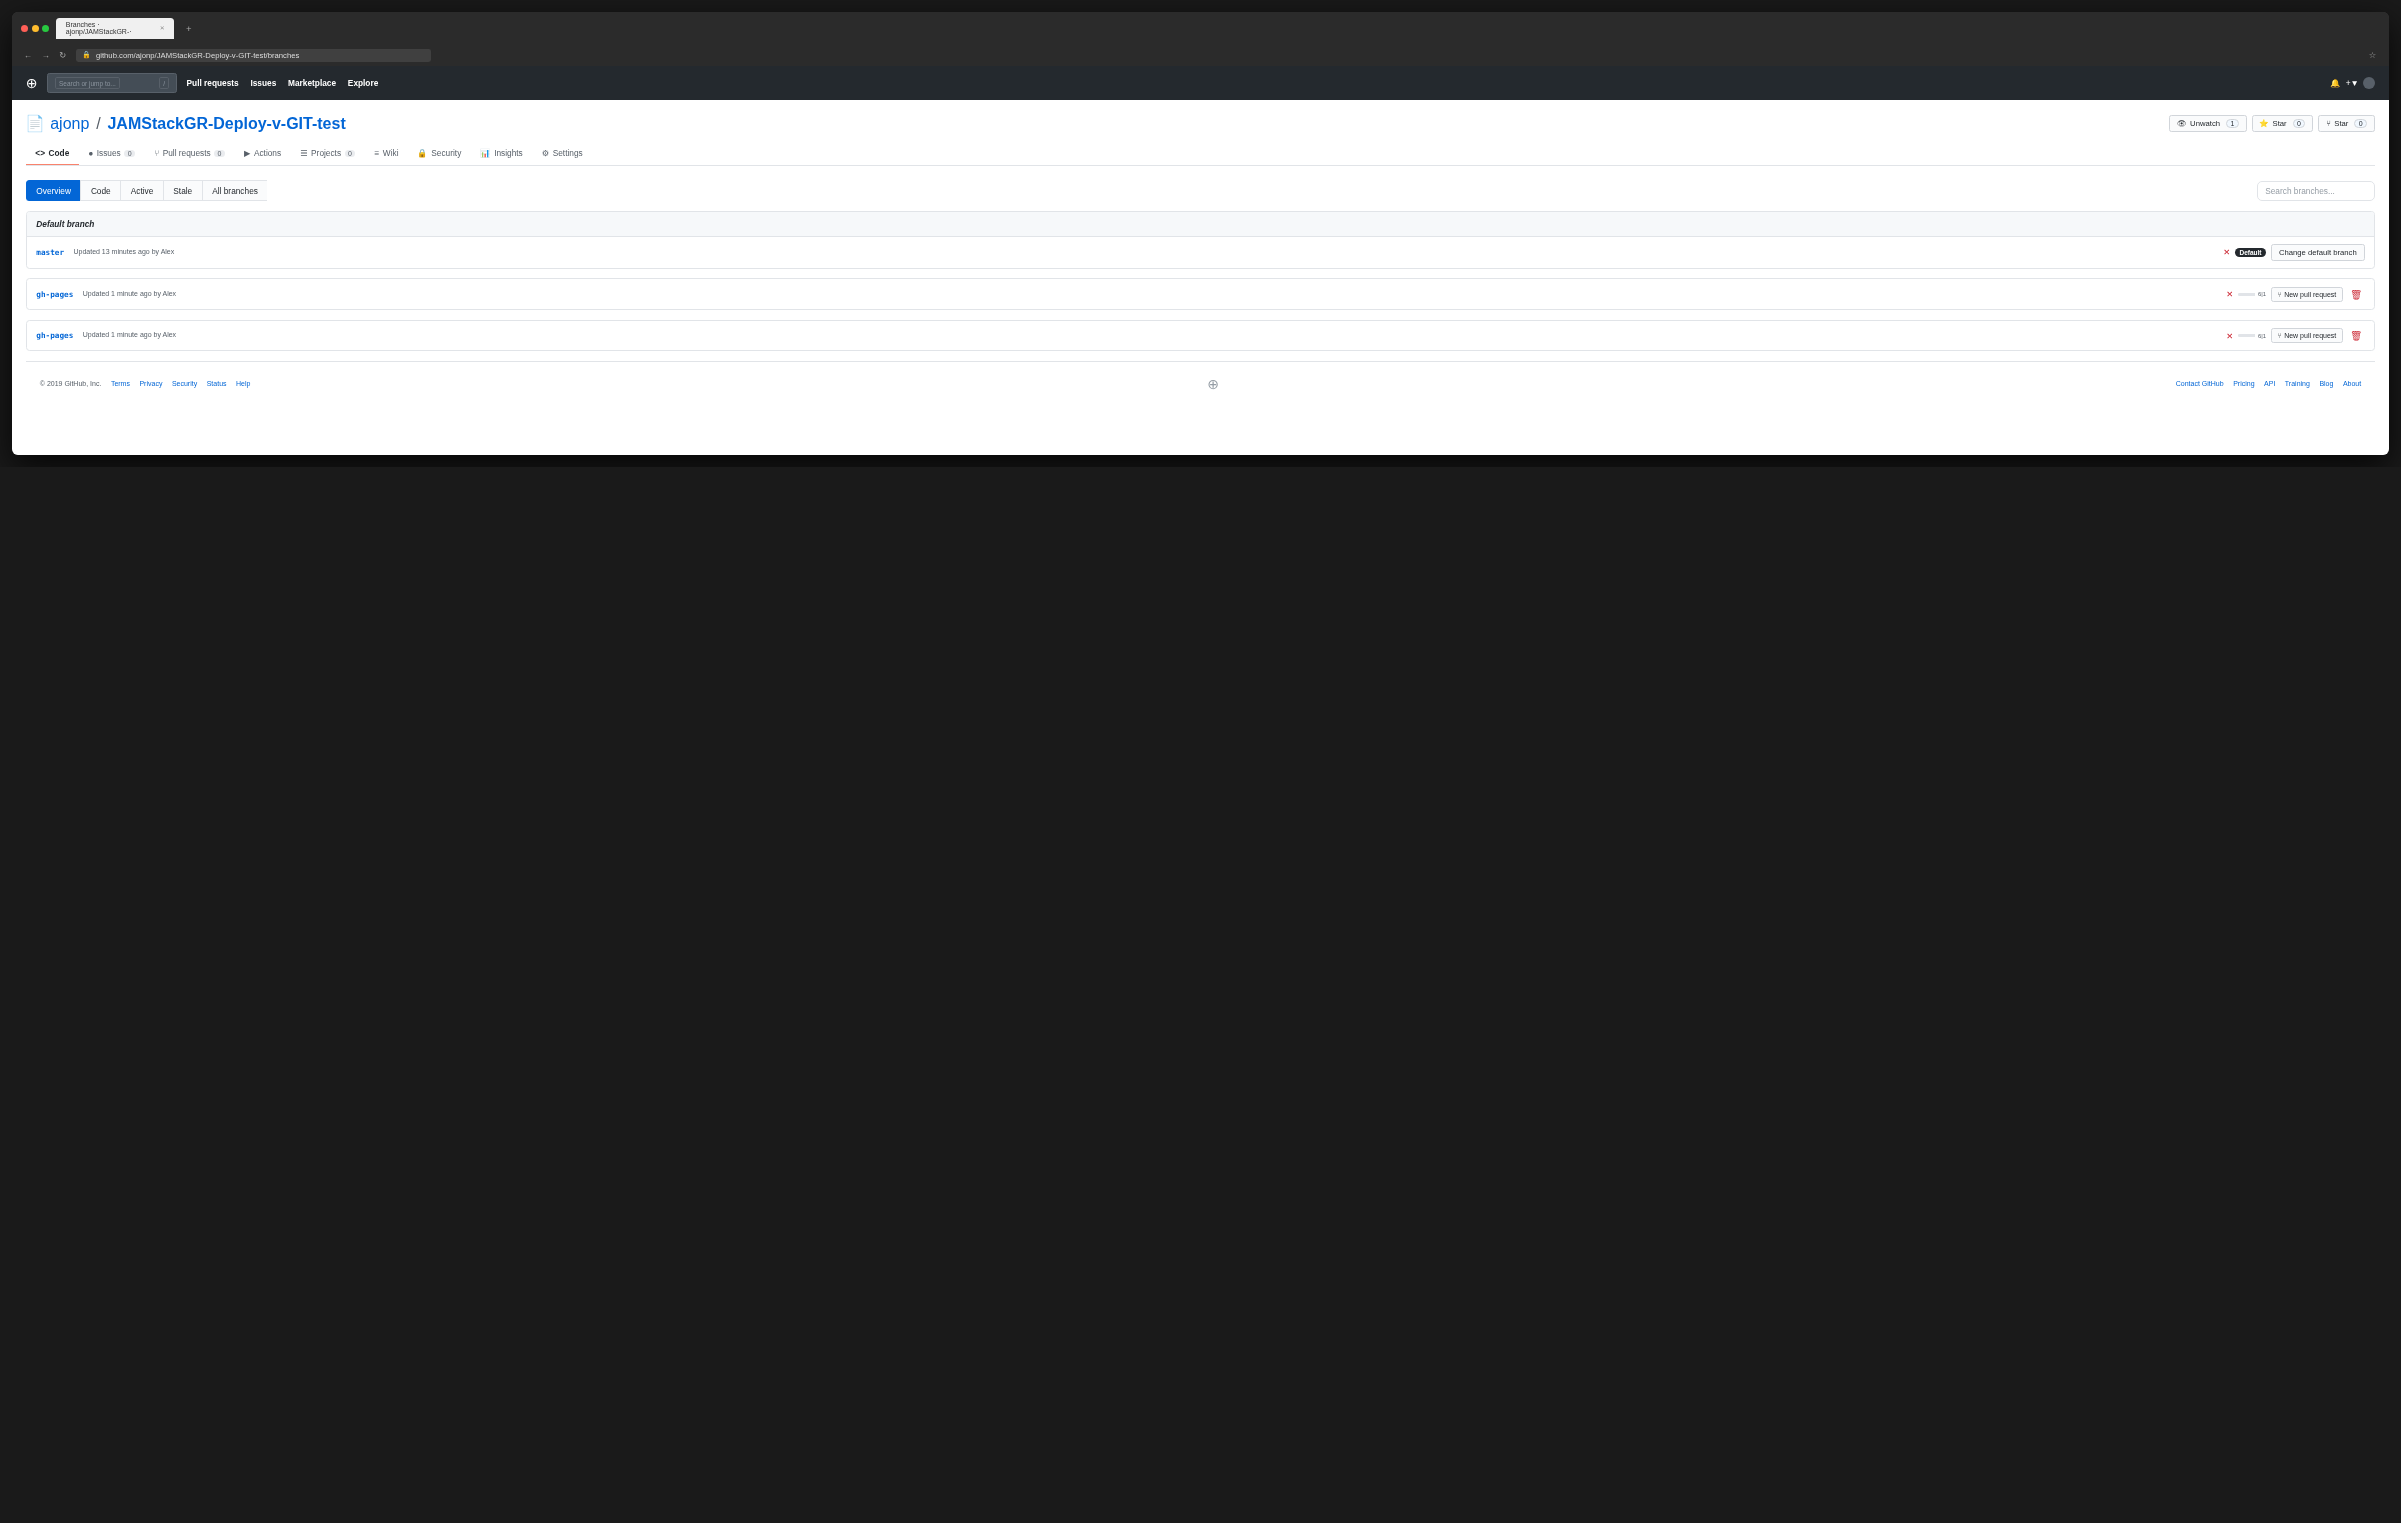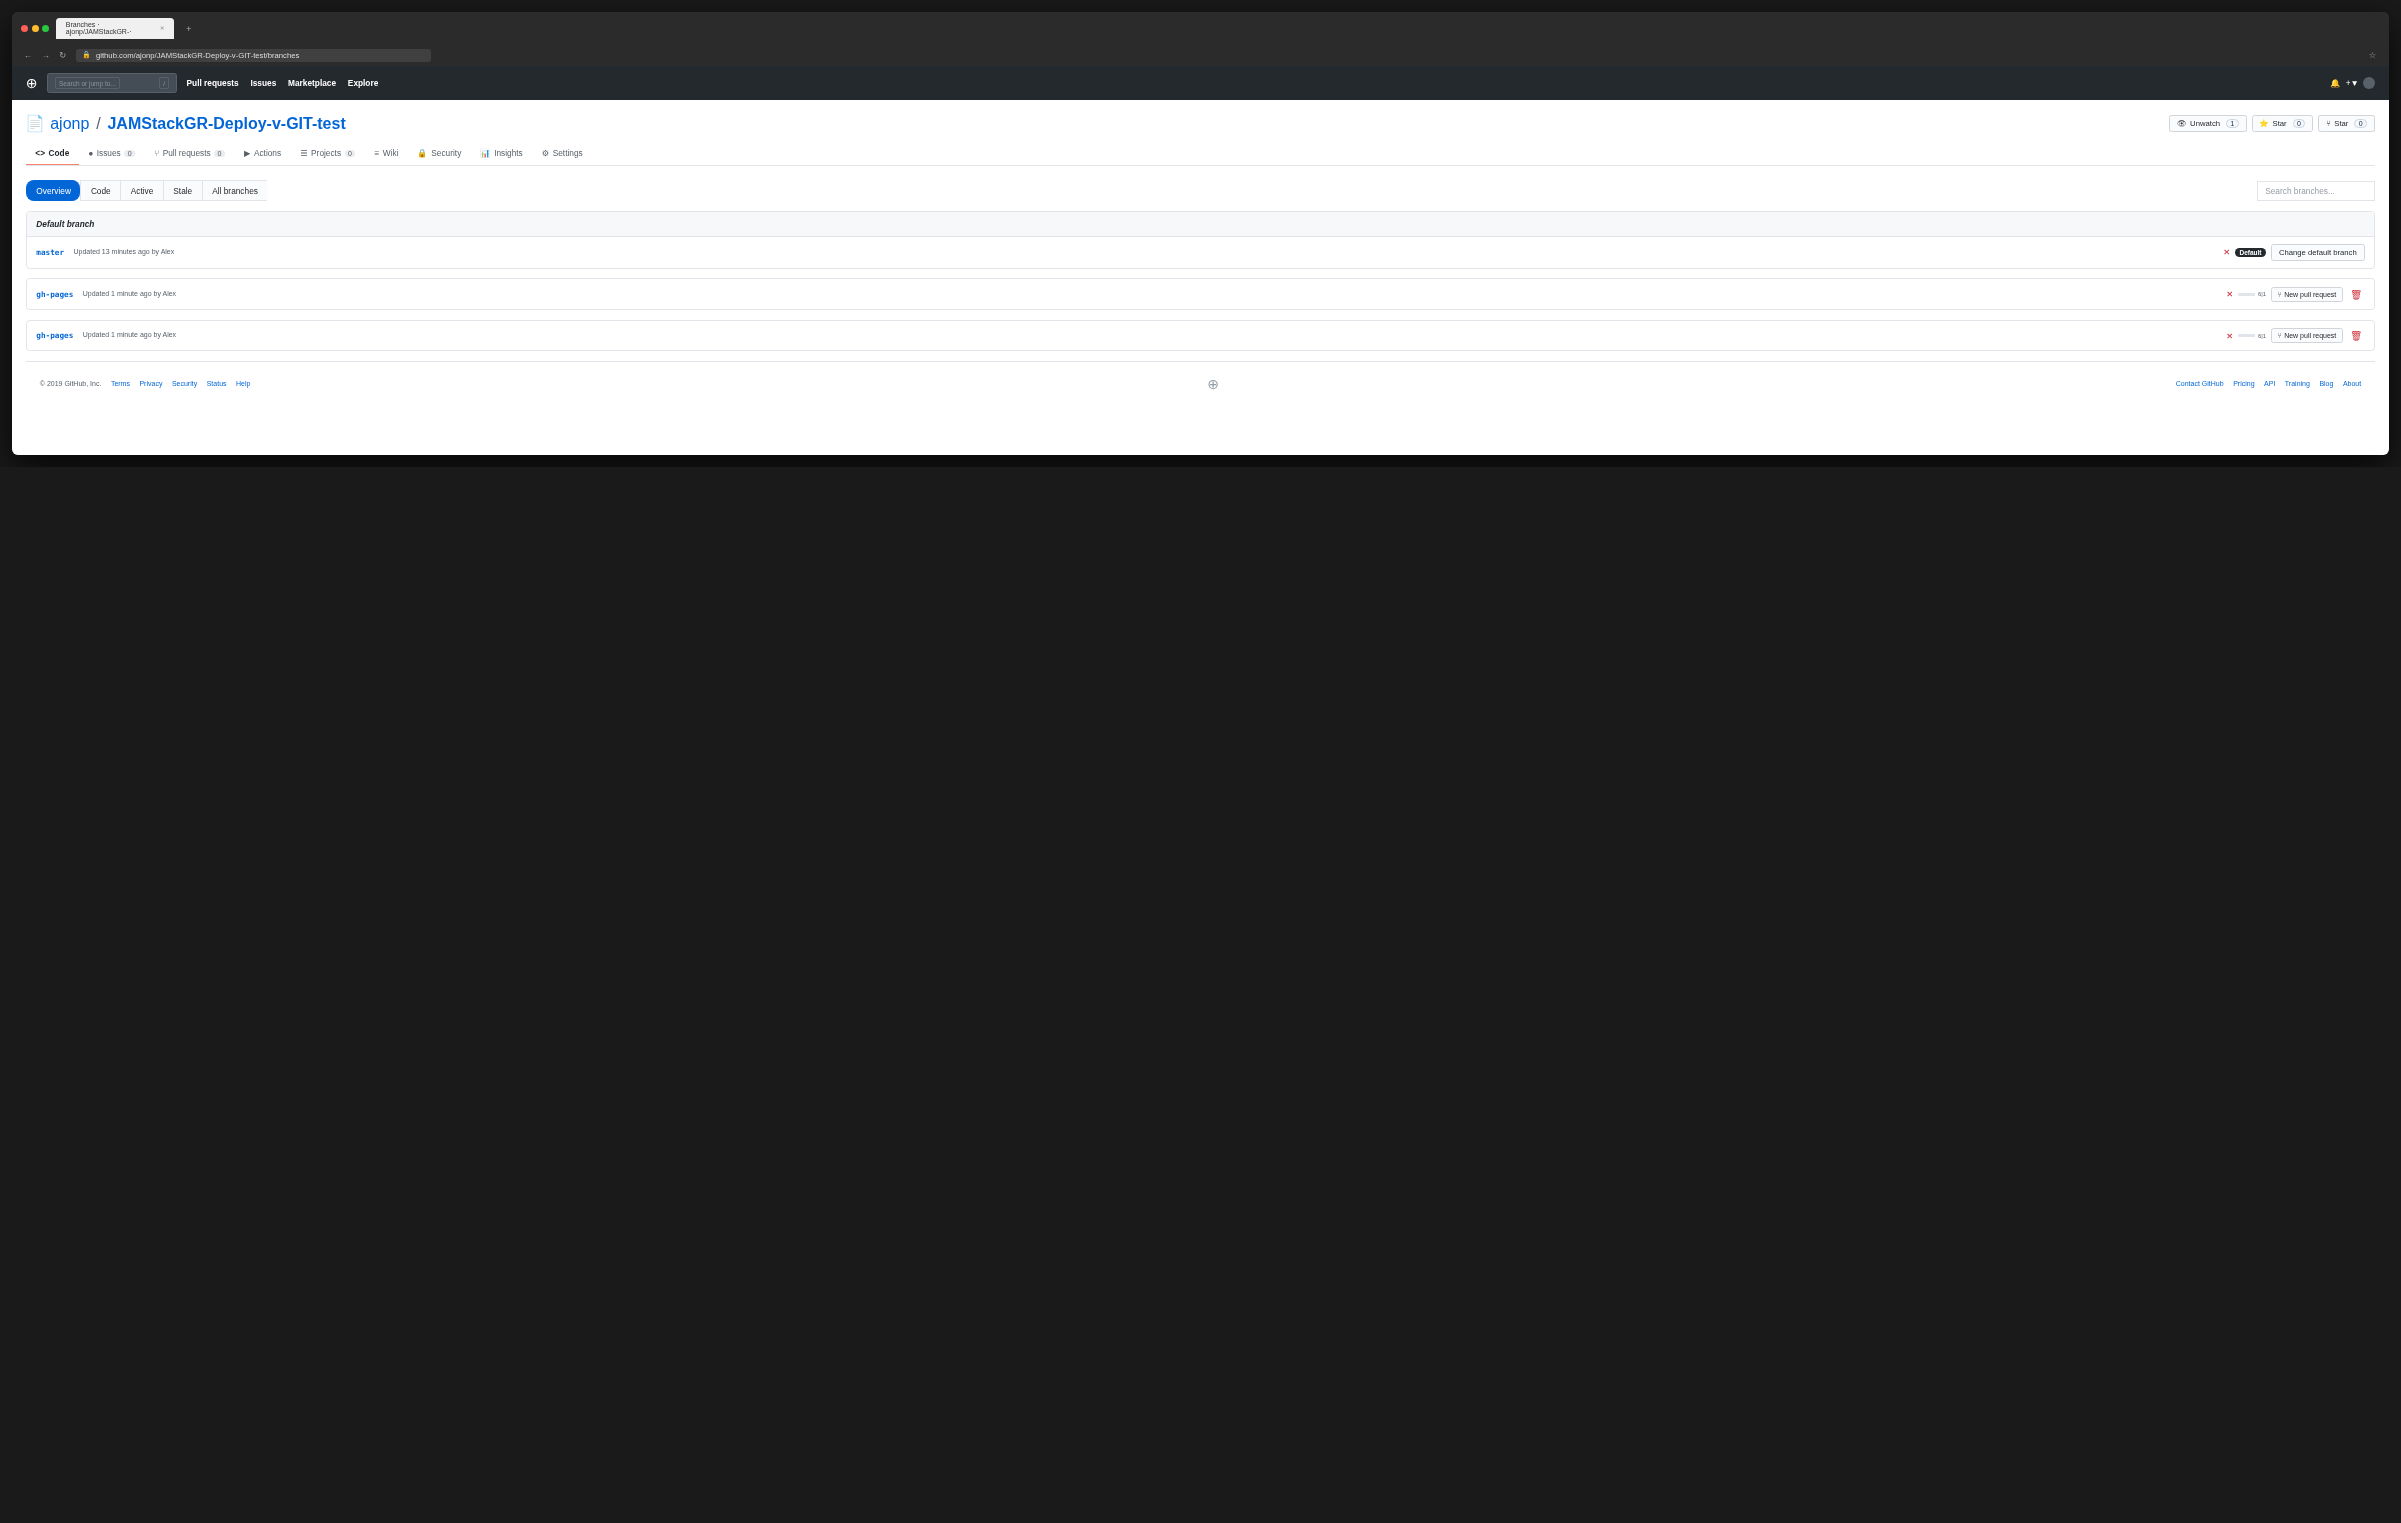--- a/index.html
+++ b/index.html
@@ -52,23 +52,23 @@
     .repo-tabs { display: flex; border-bottom: 0.6px solid #e1e4e8; margin-bottom: 14px; gap: 0; }
     .repo-tab { padding: 5.9px 9.5px; font-size: 8.3px; color: #586069; cursor: pointer; border-bottom: 1.2px solid transparent; display: flex; align-items: center; gap: 3.5px; text-decoration: none; }
     .repo-tab.active { color: #24292e; border-bottom-color: #f9826c; font-weight: 600; }
     .tab-count { background: #eaecef; border-radius: 5.9px; padding: 0 3.5px; font-size: 7px; }
 
     
     .branch-filter { display: flex; align-items: center; margin-bottom: 9.5px; gap: 0; }
     .branch-filter-btn { padding: 4.7px 9.5px; font-size: 8.3px; border: 0.6px solid #e1e4e8; background: #fafbfc; color: #24292e; cursor: pointer; border-right: none; }
     .branch-filter-btn:first-child { border-radius: 3.5px 0 0 3.5px; }
     .branch-filter-btn:last-child { border-radius: 0 3.5px 3.5px 0; border-right: 0.6px solid #e1e4e8; }
-    .branch-filter-btn.active { background: #0366d6; color: white; border-color: #0366d6; border-radius: 8px; }
+    .branch-filter-btn.active { background: #0366d6; color: white; border-color: #0366d6; }
     .branch-search { margin-left: auto; }
-    .branch-search input { border: 0.6px solid #e1e4e8; border-radius: 0; padding: 4.1px 7px; font-size: 8.3px; width: 118px; color: #24292e; }
+    .branch-search input { border: 0.6px solid #e1e4e8; border-radius: 5px; padding: 4.1px 7px; font-size: 8.3px; width: 118px; color: #24292e; }
     .branch-search input::placeholder { color: #959da5; }
 
     
     .branch-section { border: 0.6px solid #e1e4e8; border-radius: 3.5px; margin-bottom: 9.5px; overflow: hidden; }
     .branch-section-header { background: #f6f8fa; padding: 7px 9.5px; font-size: 8.3px; font-weight: 600; border-bottom: 0.6px solid #e1e4e8; color: #24292e; font-style: italic; }
     .branch-row { display: flex; align-items: center; padding: 7px 9.5px; border-bottom: 0.6px solid #e1e4e8; gap: 7px; }
     .branch-row:last-child { border-bottom: none; }
     .branch-name { color: #0366d6; font-family: 'SFMono-Regular', Consolas, monospace; font-size: 7.7px; font-weight: 600; cursor: pointer; text-decoration: none; }
     .branch-meta { color: #586069; font-size: 7px; margin-left: 4.7px; }
     .branch-info { display: flex; align-items: flex-start; flex: 1; gap: 4.7px; }

